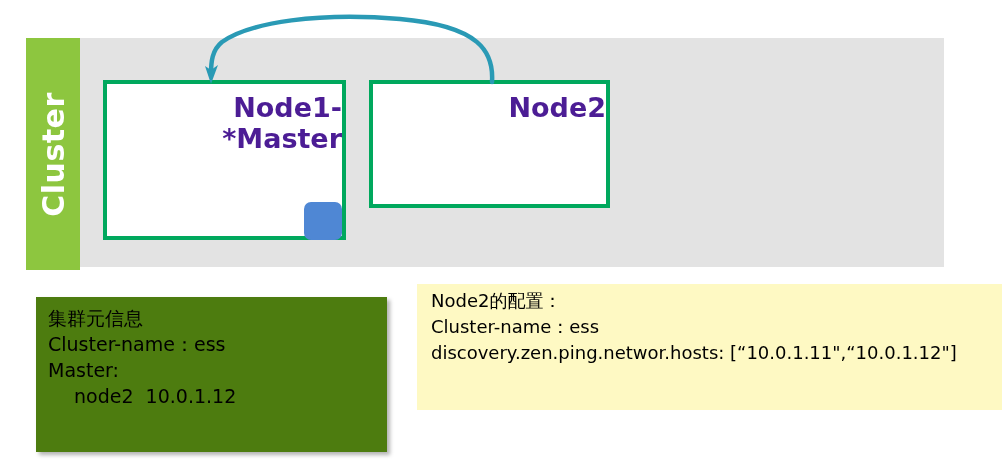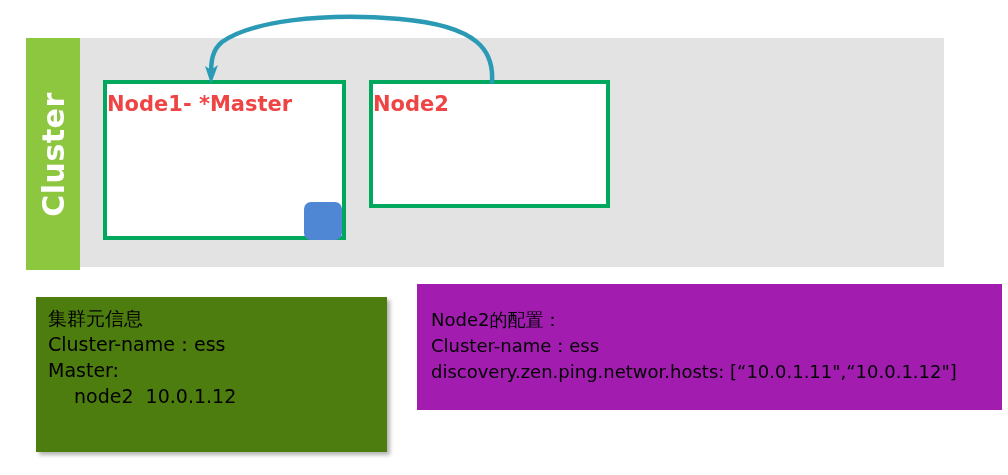--- a/index.html
+++ b/index.html
@@ -52,24 +52,24 @@
     border: 4px solid #00a85d;
     box-sizing: border-box;
   }
   #node1-box { left: 103px; top: 80px; width: 243px; height: 160px; }
   #node2-box { left: 369px; top: 80px; width: 241px; height: 128px; }
   .node-title {
     position: absolute;
     top: 8px;
     left: 0;
     right: 0;
-    text-align: left;
-    font-size: 21px;
+    text-align: right;
+    font-size: 27px;
     font-weight: bold;
-    color: #ef4444;
+    color: #4c1d95;
     font-family: "DejaVu Sans", "Liberation Sans", sans-serif;
   }
   #node1-shard {
     position: absolute;
     left: 197px;
     top: 118px;
     width: 38px;
     height: 38px;
     background: #4f87d4;
     border-radius: 7px;
@@ -96,23 +96,23 @@
     box-shadow: 3px 3px 4px rgba(0,0,0,0.30);
     box-sizing: border-box;
     padding: 8px 0 0 12px;
   }
   #node2-config-box {
     position: absolute;
     left: 417px;
     top: 284px;
     width: 585px;
     height: 126px;
-    background: #a21caf;
+    background: #fef9c3;
     box-sizing: border-box;
-    padding: 23px 0 0 14px;
+    padding: 4px 0 0 14px;
   }
   .info-line {
     font-size: 19px;
     line-height: 26px;
     color: #000000;
     white-space: pre;
     font-family: "DejaVu Sans", "Liberation Sans", sans-serif;
   }
   #node2-config-box .info-line {
     font-size: 18px;

